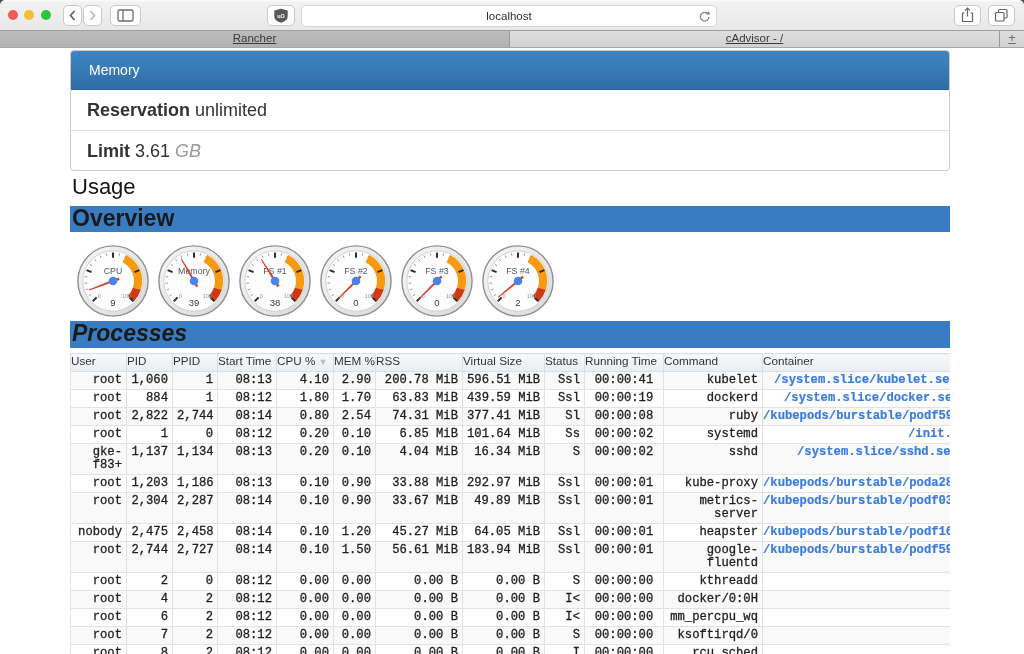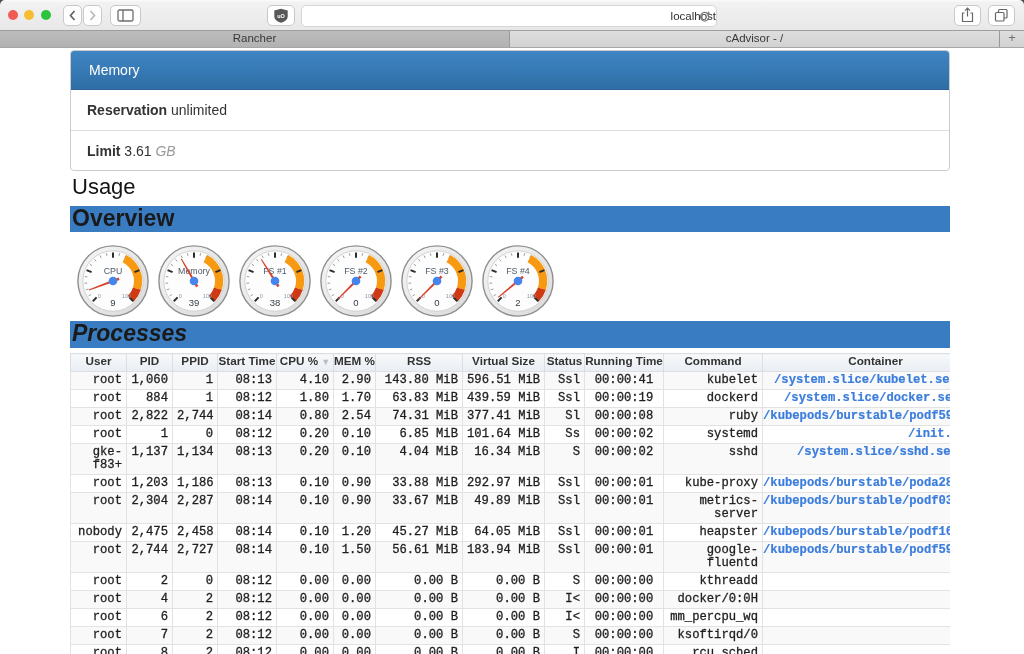--- a/index.html
+++ b/index.html
@@ -7,52 +7,52 @@
 #toolbar { position:absolute; left:0; top:0; width:1024px; height:30px;
   background:linear-gradient(#fcfcfc,#f3f2f3 8%,#e9e8e9); border-radius:5px 5px 0 0; }
 .tl { position:absolute; top:10.3px; width:10px; height:10px; border-radius:50%; }
 #tl1 { left:8px;  background:#f05b56; }
 #tl2 { left:24px; background:#f6bc34; }
 #tl3 { left:40.7px; background:#2ac43d; }
 .btn { position:absolute; top:4.5px; height:21px; background:#fefefe;
   border:1px solid #c9c9c9; border-radius:5px; }
 #addr { position:absolute; left:301px; top:4.5px; width:416px; height:22px;
   background:#fff; border:1px solid #d6d6d6; border-radius:5px;
-  font-size:11.5px; color:#2f2f2f; text-align:right; line-height:20px; }
+  font-size:11.5px; color:#2f2f2f; text-align:center; line-height:20px; }
 #addr svg { position:absolute; right:5px; top:4px; }
 
 #tabbar { position:absolute; left:0; top:30px; width:1024px; height:18px;
   border-top:1px solid #9e9e9e; border-bottom:1px solid #a6a6a6; }
 .tab { position:absolute; top:0; height:16px; font-size:11.5px; color:#383838;
-  text-align:center; line-height:15px; }
+  text-align:center; line-height:15px;text-decoration:underline; }
 #tab1 { left:0; width:510px; background:linear-gradient(#bcbcbc,#b2b2b2); border-right:1px solid #999; }
 #tab2 { left:510px; width:490px; background:linear-gradient(#dedede,#d2d2d2); border-right:1px solid #999; }
 #tabplus { left:1000px; width:24px; background:linear-gradient(#dedede,#d2d2d2); color:#6f6f6f;
   font-size:13px; line-height:14px; }
 
 #page { position:absolute; left:0; top:48px; width:1024px; height:606px; background:#fff; overflow:hidden; }
 #cont { position:relative; width:880px; margin-left:70px; }
 .panel { margin-top:2px; border:1px solid #ccc; border-radius:4px; }
 .phead { height:39px; border-bottom:1px solid #2d6399; box-sizing:border-box; background:linear-gradient(#3e85c3,#2f6ea6); border-radius:3px 3px 0 0;
   color:#fff; font-size:14px; line-height:38px; padding-left:18px; }
-.prow { height:40px; line-height:40px; padding-left:16px; font-size:14px; color:#333; }
+.prow { height:40px; line-height:40px; padding-left:16px; font-size:18px; color:#333; }
 .prow + .prow { border-top:1px solid #ddd; }
 .prow b { font-weight:bold; }
 .gb { color:#999; font-style:italic; }
 h2.usage { font-size:22px; font-weight:normal; color:#151515; margin:3.5px 0 0 0; line-height:23px; padding-left:2px; }
 .bluebar { height:26.3px; background:#3a7cc1; color:#1a1a1a; font-size:23px; font-weight:bold;
   line-height:25px; padding-left:2px; }
 #bar1 { margin-top:8.5px; }
 #gauges { position:relative; height:83px; }
 .g { position:absolute; top:12.9px; }
 #bar2 { margin-top:6px;font-style:italic; }
 
 #twrap { width:880px; overflow:hidden; margin-top:5.5px; }
 table { border-collapse:collapse; table-layout:fixed; width:918px; font-size:12.2px; }
-th { background:linear-gradient(#f7f9fa,#e9eef4); font-weight:bold; font-size:11.7px; color:#333; text-align:center;
+th { background:linear-gradient(#f7f9fa,#e9eef4); font-weight:normal; font-size:11.7px; color:#333; text-align:left;
   height:18px; padding:0 0 4px 0; vertical-align:middle; border:1px solid #dcdfe2; white-space:nowrap; overflow:hidden; }
 td { font-family:"Liberation Mono", monospace; color:#1f1f1f; text-align:right;
   -webkit-text-stroke:0.3px #1f1f1f;
   padding:2px 4px; line-height:13px; border:1px solid #e2e2e2; vertical-align:top;
   white-space:nowrap; overflow:hidden; }
 td.wrap { white-space:normal; word-wrap:break-word; overflow:visible; }
 tbody tr:nth-child(odd) td { background:#f9f9f9; }
 td.ct { text-align:center; }
 td.cc { padding:2px 0; }
 .cl { width:226px; overflow:hidden; white-space:nowrap; text-align:left;
@@ -408,21 +408,21 @@
             </tr>
           </thead>
    <tbody>
 <tr>
               <td class="wrap">root</td>
               <td>1,060</td>
               <td>1</td>
               <td>08:13</td>
               <td>4.10</td>
               <td>2.90</td>
-              <td>143.80 MiB</td>
+              <td>200.78 MiB</td>
               <td>596.51 MiB</td>
               <td>Ssl</td>
               <td class="ct">00:00:41</td>
               <td class="wrap">kubelet</td>
               <td class="cc">
                 <div class="cl" style="padding-left:11px">/system.slice/kubelet.serv</div>
               </td>
             </tr>
 <tr>
               <td class="wrap">root</td>

